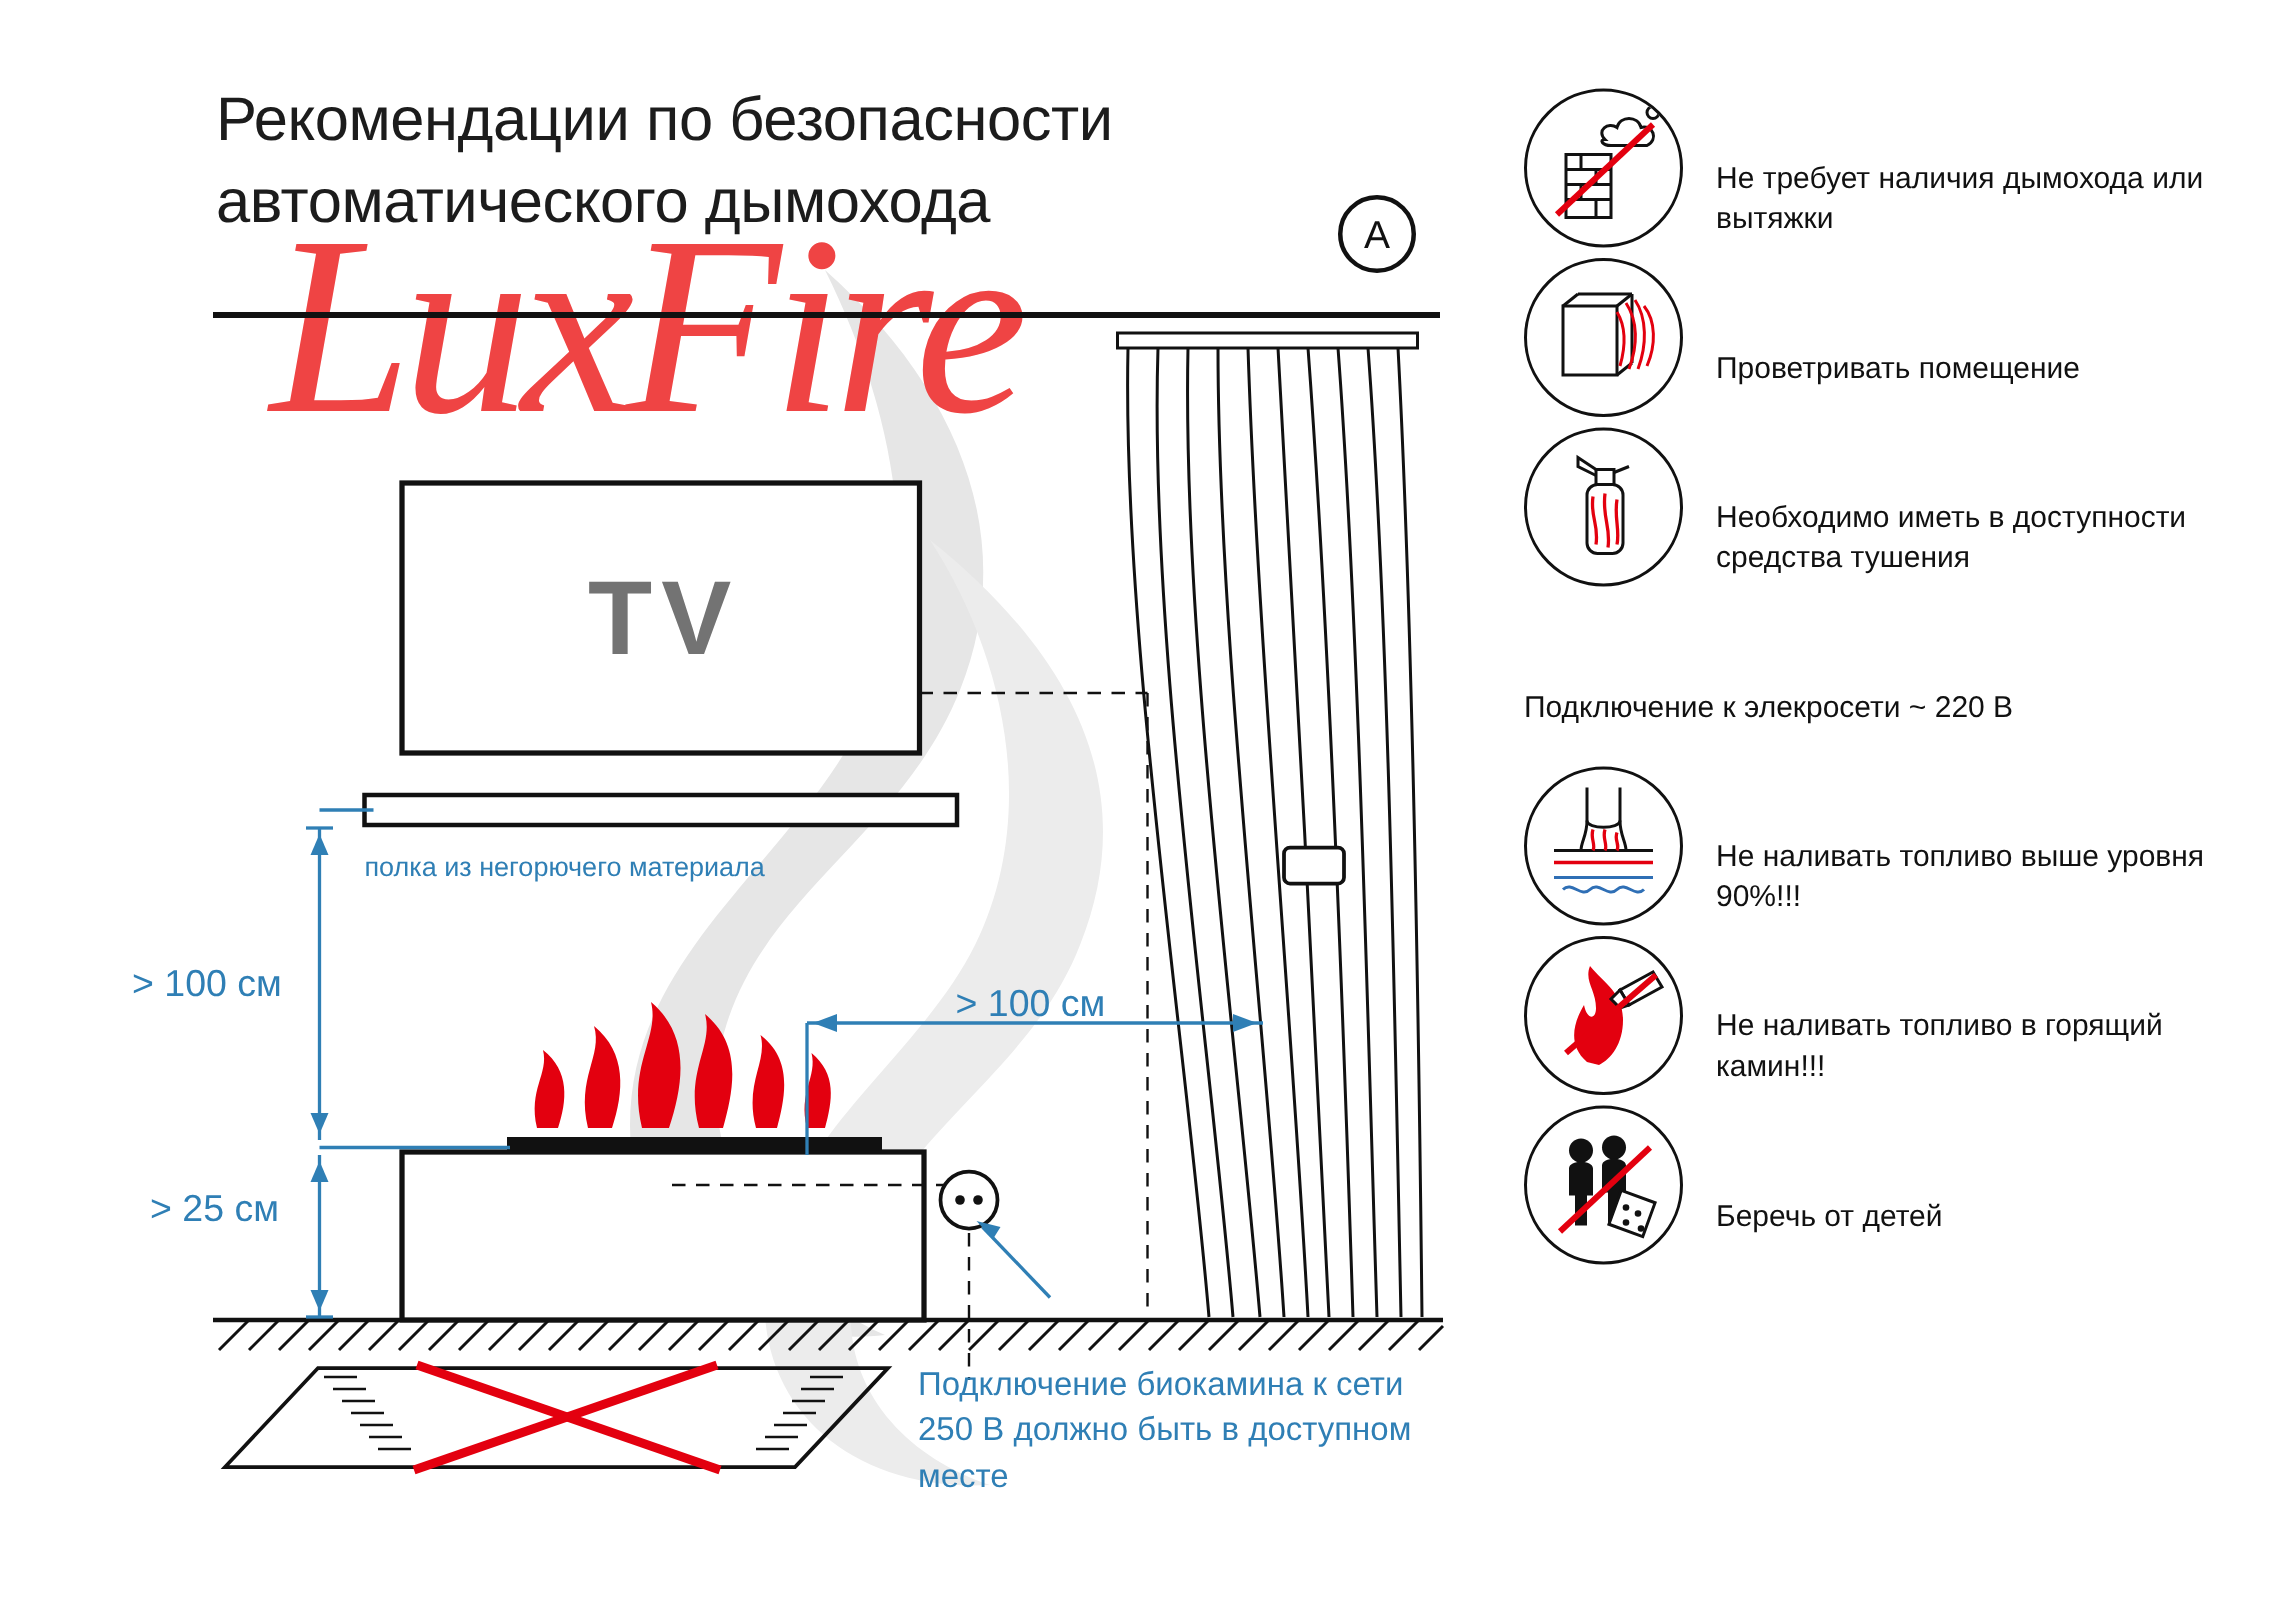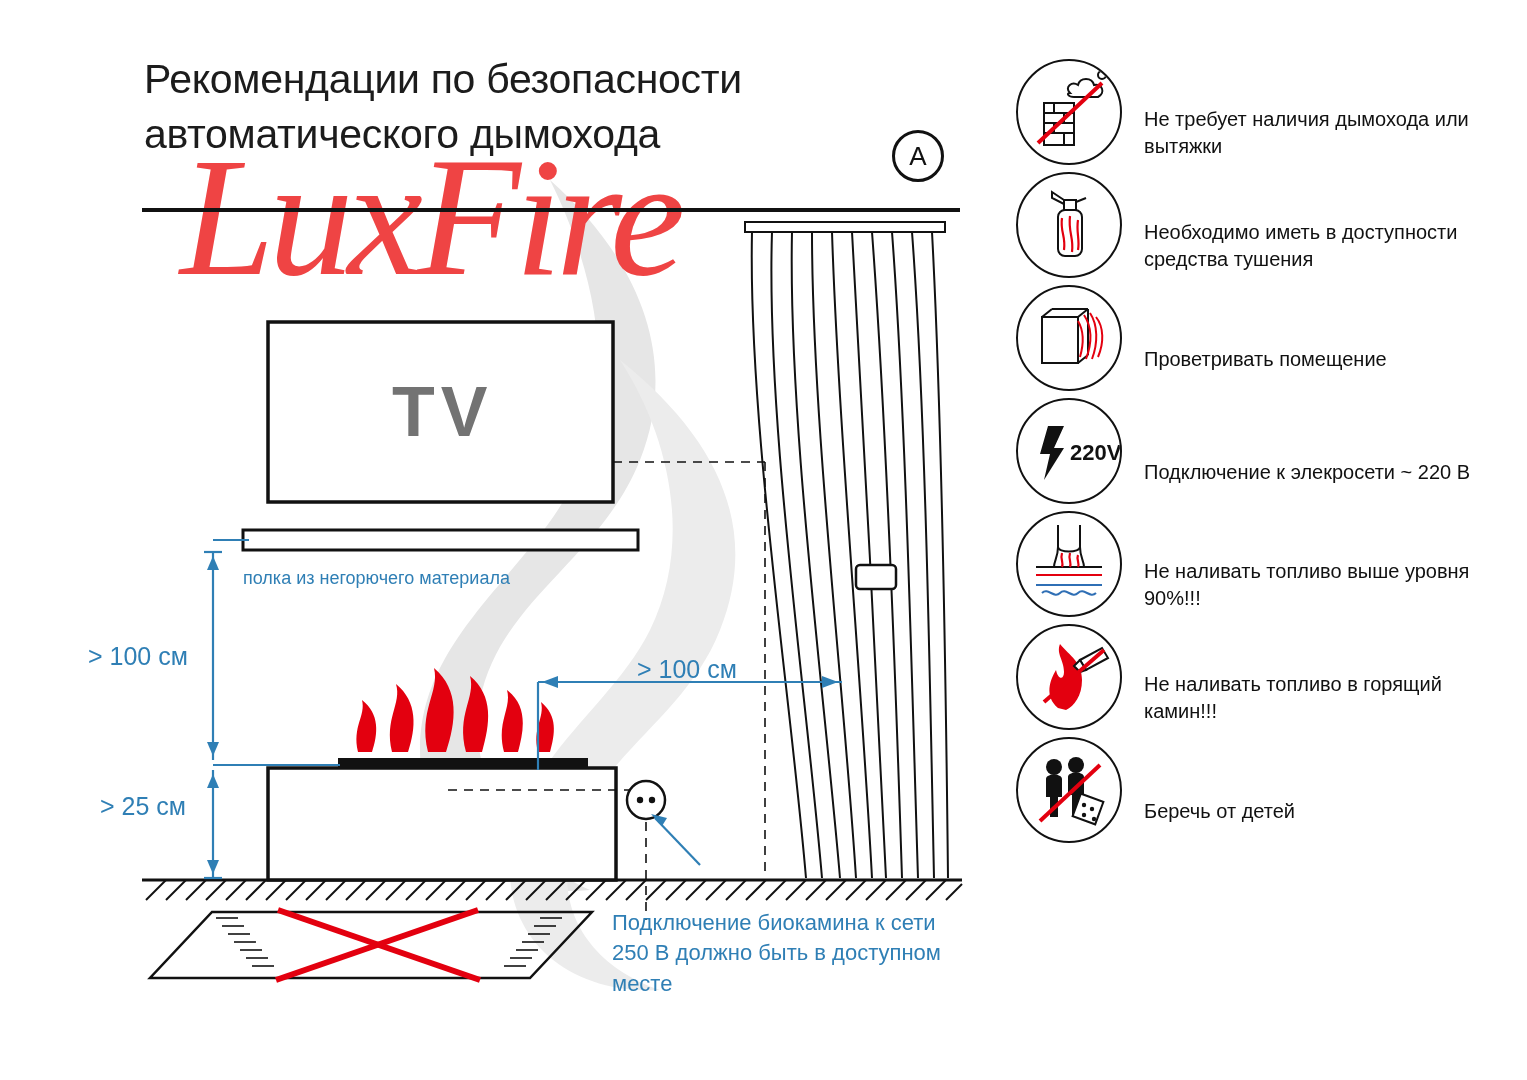--- a/index.html
+++ b/index.html
@@ -361,39 +361,20 @@
           </g>
         </svg>
       </div>
       <div class="icon-text">Не требует наличия дымохода или вытяжки</div>
     </div>
 
     <div class="icon-row">
       <div class="icon-circle">
         <svg width="102" height="102" viewBox="0 0 102 102">
           <g stroke="#111" stroke-width="2" fill="none">
-            <rect x="40" y="36" width="24" height="46" rx="7"></rect>
-            <rect x="46" y="26" width="12" height="10"></rect>
-            <path d="M46 26 L34 18 L34 24 L46 30"></path>
-            <path d="M58 28 L68 24"></path>
-          </g>
-          <g stroke="#e3000f" stroke-width="2.2" fill="none">
-            <path d="M44 44 C42 58 48 62 46 76"></path>
-            <path d="M52 42 C50 58 56 64 54 78"></path>
-            <path d="M60 46 C58 58 62 66 60 76"></path>
-          </g>
-        </svg>
-      </div>
-      <div class="icon-text">Необходимо иметь в доступности средства тушения</div>
-    </div>
-
-    <div class="icon-row">
-      <div class="icon-circle">
-        <svg width="102" height="102" viewBox="0 0 102 102">
-          <g stroke="#111" stroke-width="2" fill="none">
             <rect x="24" y="30" width="36" height="46"></rect>
             <line x1="24" y1="30" x2="34" y2="22"></line>
             <line x1="60" y1="30" x2="70" y2="22"></line>
             <line x1="34" y1="22" x2="70" y2="22"></line>
             <line x1="60" y1="76" x2="70" y2="68"></line>
             <line x1="70" y1="22" x2="70" y2="68"></line>
           </g>
           <g stroke="#e3000f" stroke-width="2" fill="none">
             <path d="M72 26 C80 38 80 56 74 72"></path>
             <path d="M66 28 C74 40 74 56 68 72"></path>
@@ -401,26 +382,37 @@
             <path d="M60 34 C66 44 66 56 62 70"></path>
           </g>
         </svg>
       </div>
       <div class="icon-text">Проветривать помещение</div>
     </div>
 
     <div class="icon-row">
       <div class="icon-circle">
         <svg width="102" height="102" viewBox="0 0 102 102">
-          <g fill="#111">
-            <path d="M30 26 L46 26 L36 48 L46 48 L26 80 L32 54 L22 54 Z"></path>
-          </g>
-          <text x="52" y="60" font-family="Liberation Sans, sans-serif" font-size="22" font-weight="bold" fill="#111">220V</text>
-        </svg>
-      </div>
+          <g stroke="#111" stroke-width="2" fill="none">
+            <rect x="40" y="36" width="24" height="46" rx="7"></rect>
+            <rect x="46" y="26" width="12" height="10"></rect>
+            <path d="M46 26 L34 18 L34 24 L46 30"></path>
+            <path d="M58 28 L68 24"></path>
+          </g>
+          <g stroke="#e3000f" stroke-width="2.2" fill="none">
+            <path d="M44 44 C42 58 48 62 46 76"></path>
+            <path d="M52 42 C50 58 56 64 54 78"></path>
+            <path d="M60 46 C58 58 62 66 60 76"></path>
+          </g>
+        </svg>
+      </div>
+      <div class="icon-text">Необходимо иметь в доступности средства тушения</div>
+    </div>
+
+    <div class="icon-row">
       <div class="icon-text">Подключение к элекросети ~ 220 В</div>
     </div>
 
     <div class="icon-row">
       <div class="icon-circle">
         <svg width="102" height="102" viewBox="0 0 102 102">
           <g stroke="#111" stroke-width="2" fill="none">
             <path d="M40 12 L40 34 C40 40 62 40 62 34 L62 12"></path>
             <path d="M40 34 C40 44 36 48 36 54"></path>
             <path d="M62 34 C62 44 66 48 66 54"></path>

